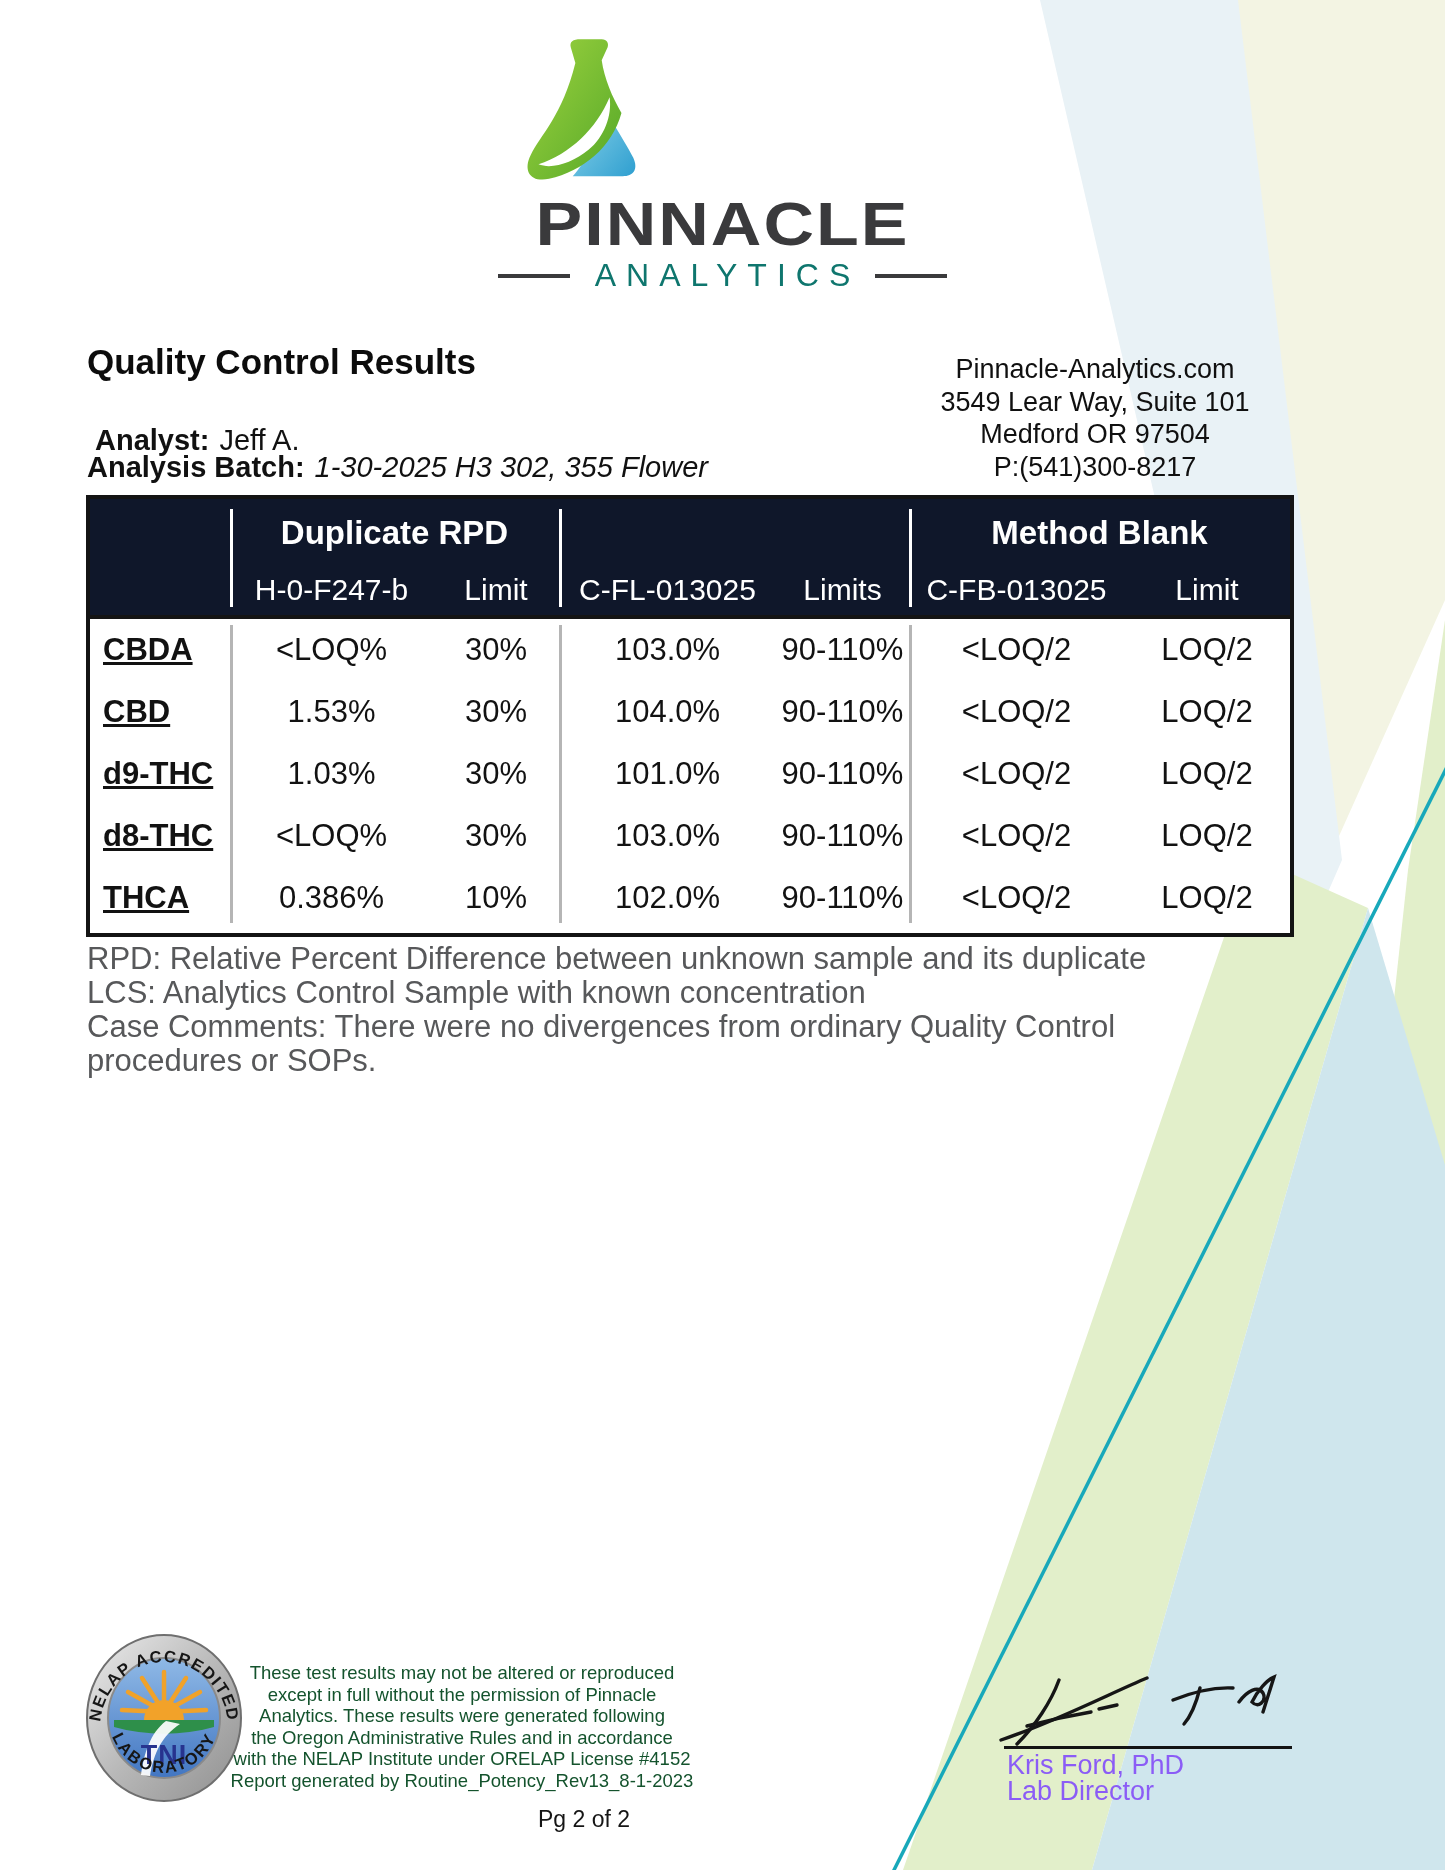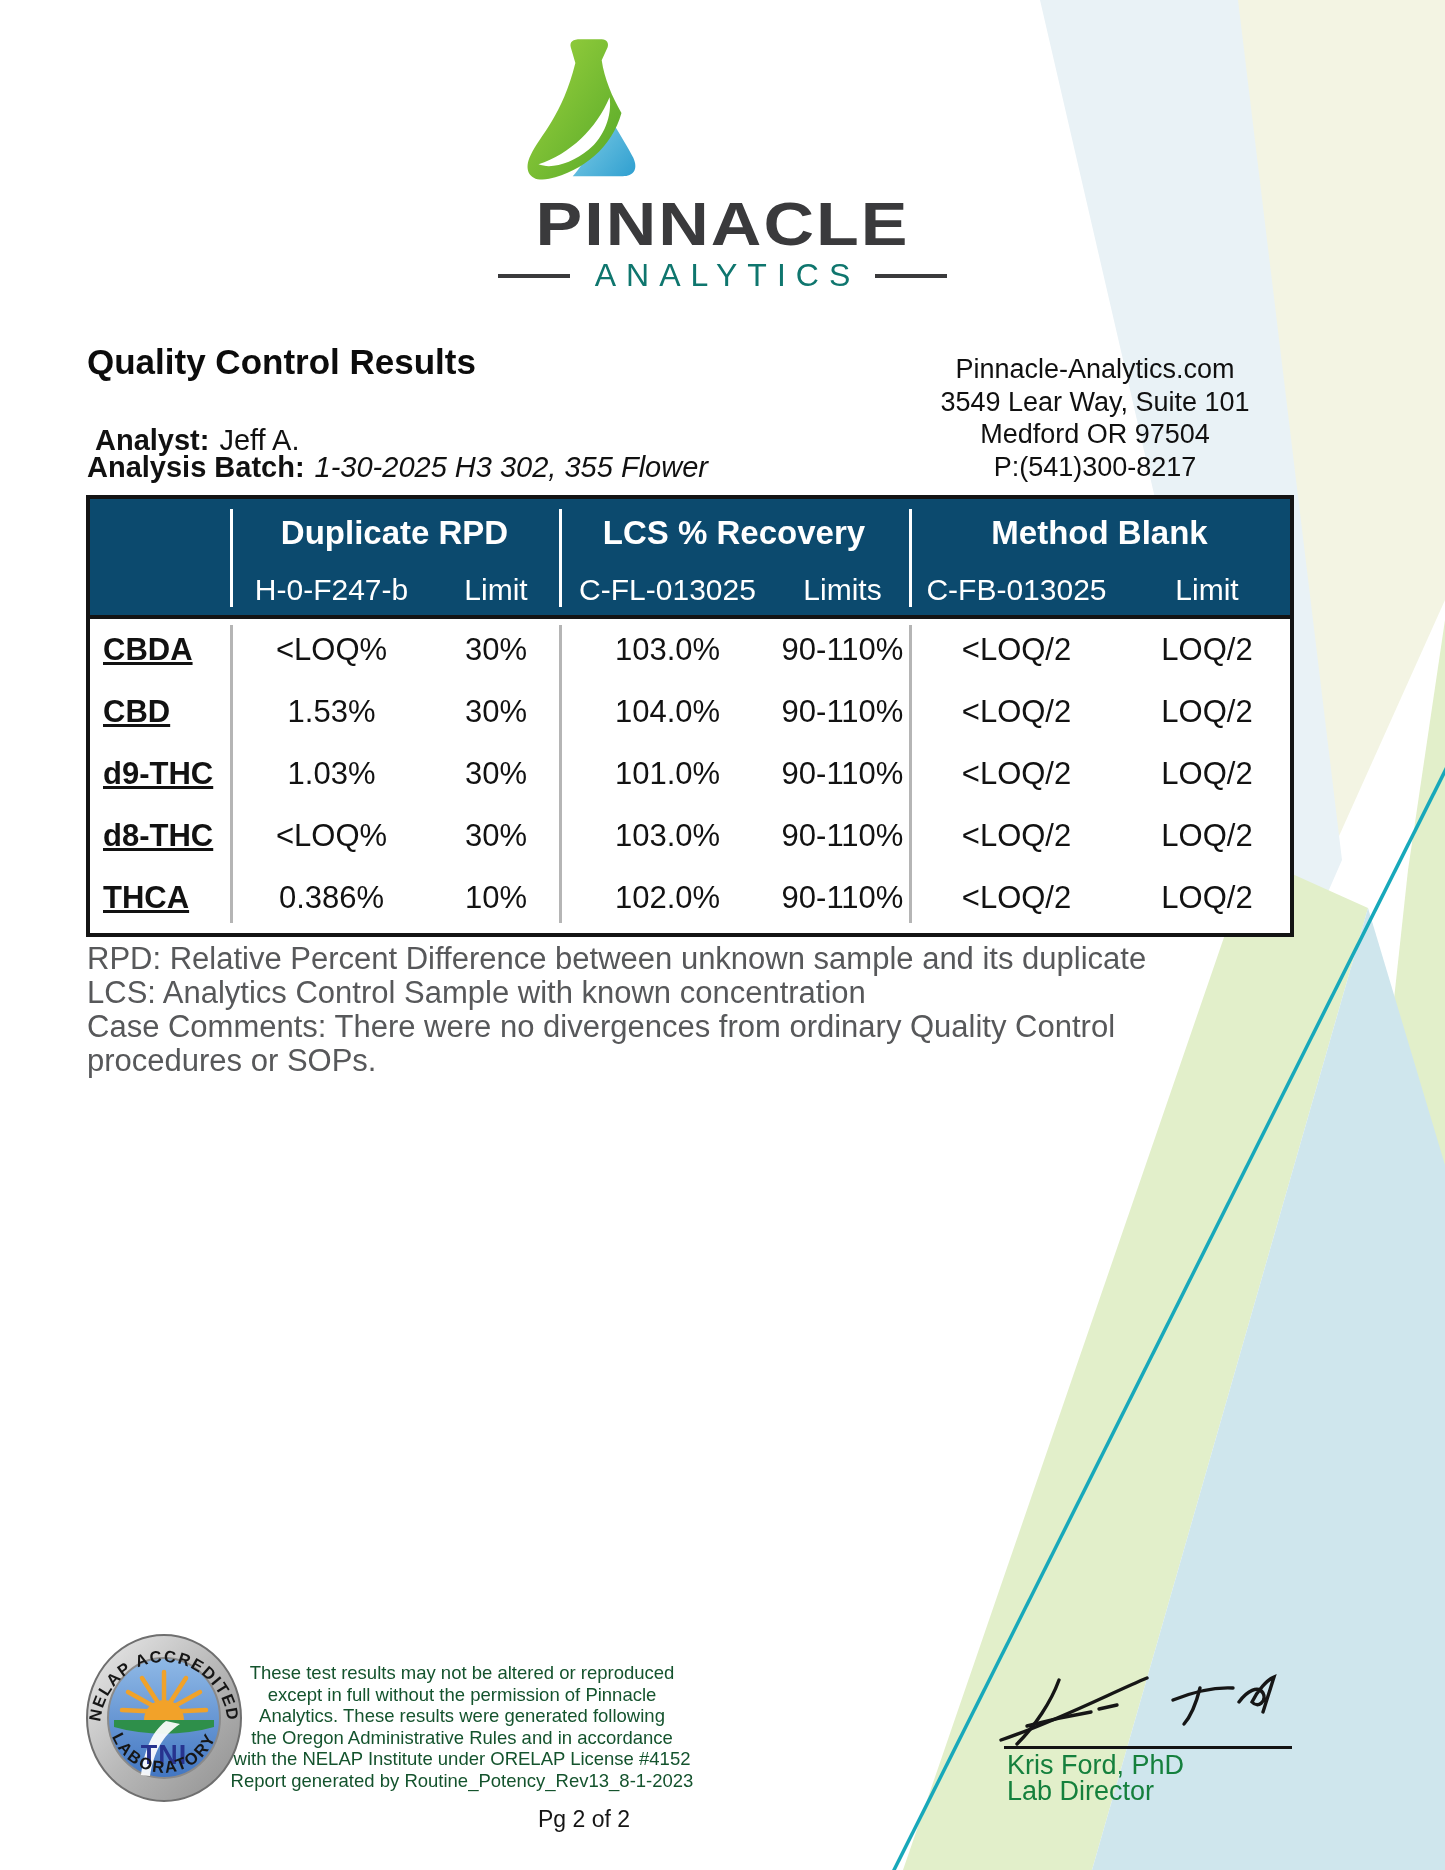--- a/index.html
+++ b/index.html
@@ -36,21 +36,21 @@
   .contact{
     left:895px;top:353px;width:400px;text-align:center;
     font-size:27px;line-height:32.5px;color:#101010;
   }
   
   .qc-table{
     left:86px;top:495px;width:1208px;height:442px;box-sizing:border-box;
     border:4px solid #141414;background:#ffffff;
   }
   .qc-head{
-    position:relative;height:120px;background:#0c4a6e;border-bottom:4px solid #141414;
+    position:relative;height:120px;background:#0f172a;border-bottom:4px solid #141414;
     display:grid;grid-template-columns:140px 203px 126px 217px 133px 215px 166px;
     grid-template-rows:60px 54px;align-items:center;padding-top:4px;box-sizing:border-box;
   }
   .qc-head .g-title{color:#fff;font-weight:700;font-size:33px;text-align:center;}
   .qc-head .g-sub{color:#fff;font-weight:400;font-size:30px;text-align:center;grid-row:2;}
   .t1{grid-column:2 / span 2;grid-row:1;}
   .t2{grid-column:4 / span 2;grid-row:1;}
   .t3{grid-column:6 / span 2;grid-row:1;}
   .s1{grid-column:2;} .s2{grid-column:3;} .s3{grid-column:4;}
   .s4{grid-column:5;} .s5{grid-column:6;} .s6{grid-column:7;}
@@ -66,21 +66,21 @@
   
   .notes{left:87px;top:942px;font-size:31px;line-height:34px;color:#57585a;white-space:nowrap;}
   
   .disclaimer{
     left:230px;top:1662px;width:464px;text-align:center;
     font-size:18.5px;line-height:21.6px;color:#14532d;
   }
   .pg-label{left:519px;top:1806px;width:130px;text-align:center;font-size:23px;color:#151515;}
   .sig-scrawl{left:995px;top:1660px;}
   .sig-line{left:1004px;top:1746px;width:288px;height:3px;background:#141414;}
-  .signer{left:1007px;top:1752px;font-size:27px;line-height:26px;color:#15803d;}
+  .signer{left:1007px;top:1752px;font-size:27px;line-height:26px;color:#8b5cf6;}
 </style>
 </head>
 <body>
 
 <div class="page">
 
   <svg id="bg-decor" viewBox="0 0 1445 1870" aria-hidden="true">
     <polygon points="1235,0 1445,0 1445,600 1335,845 1283,520" fill="#f3f4e3"></polygon>
     <polygon points="1040,0 1238,0 1342,860 1248,1075 1160,520" fill="#e9f2f6"></polygon>
     <polygon points="1445,620 1445,1330 1382,1110 1408,870" fill="#e2efca"></polygon>
@@ -125,21 +125,20 @@
     <div class="abs contact">
       <div>Pinnacle-Analytics.com</div>
       <div>3549 Lear Way, Suite 101</div>
       <div>Medford OR 97504</div>
       <div>P:(541)300-8217</div>
     </div>
 
     <div class="abs qc-table">
       <div class="qc-head">
         <div class="g-title t1">Duplicate RPD</div>
-        <div class="g-title t2">LCS % Recovery</div>
         <div class="g-title t3">Method Blank</div>
         <div class="g-sub s1">H-0-F247-b</div>
         <div class="g-sub s2">Limit</div>
         <div class="g-sub s3">C-FL-013025</div>
         <div class="g-sub s4">Limits</div>
         <div class="g-sub s5">C-FB-013025</div>
         <div class="g-sub s6">Limit</div>
         <div class="head-div" style="left:140px"></div>
         <div class="head-div" style="left:469px"></div>
         <div class="head-div" style="left:819px"></div>

